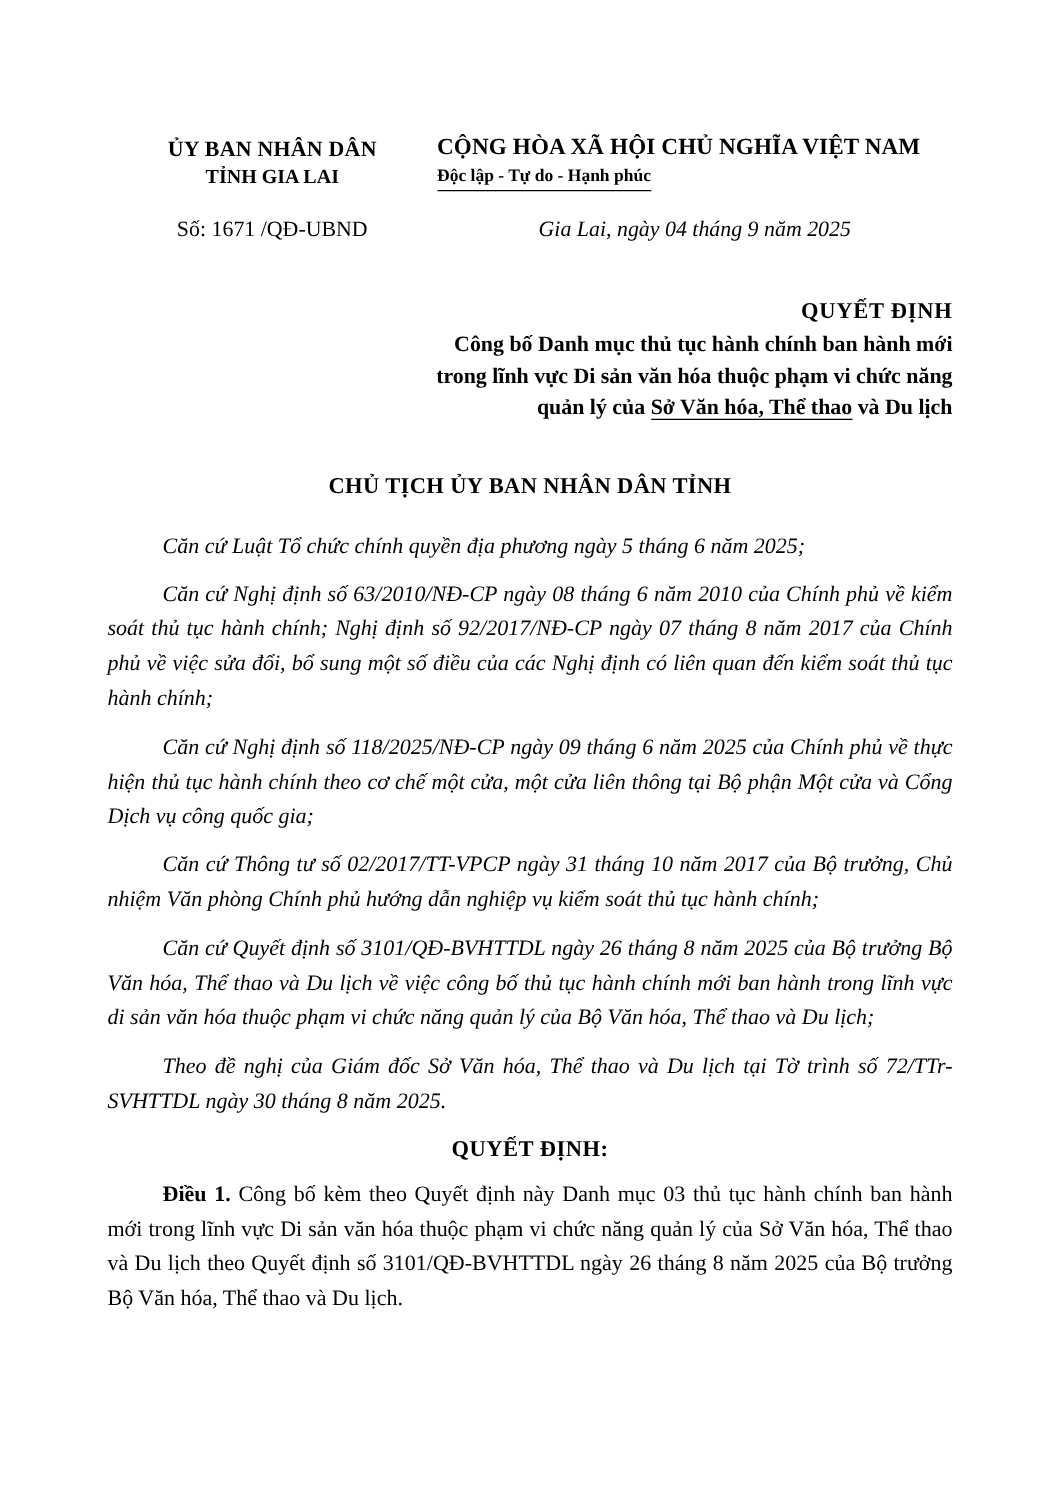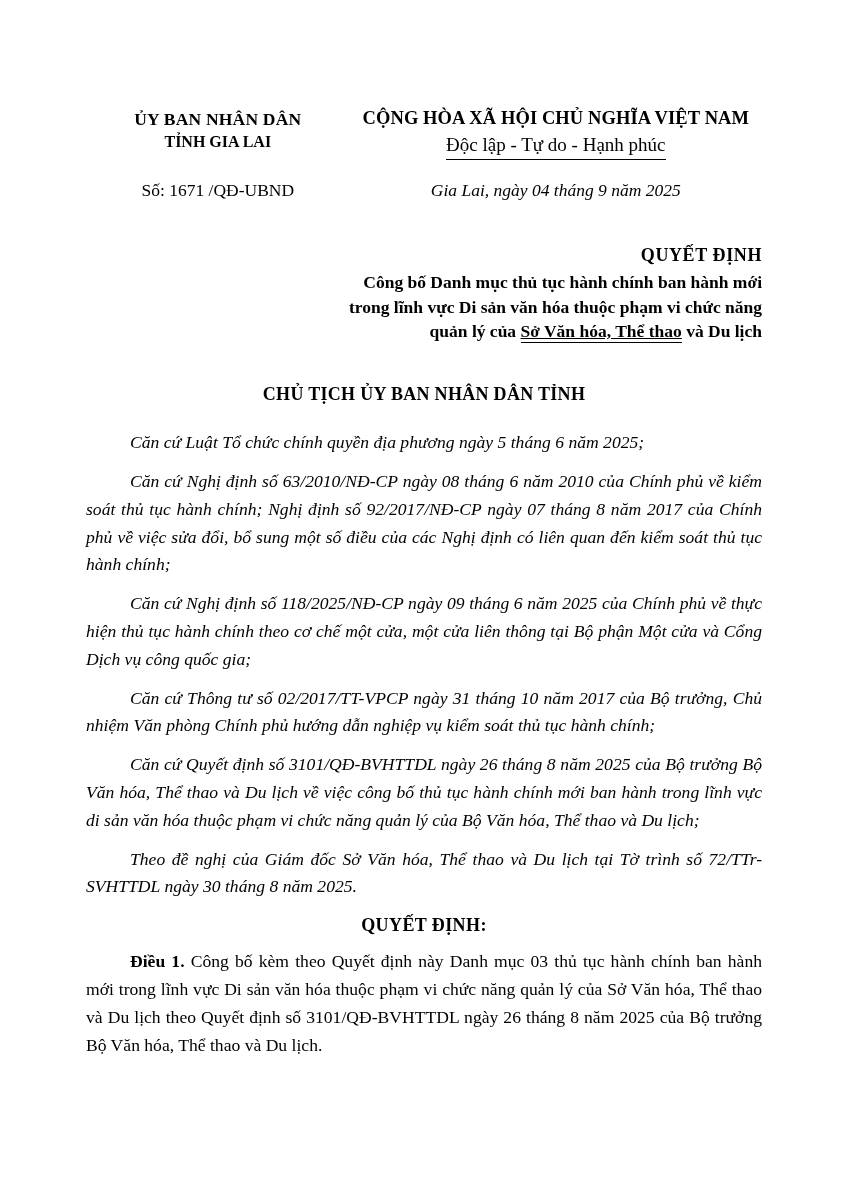--- a/index.html
+++ b/index.html
@@ -30,42 +30,42 @@
     width: 100%;
     margin-top: 38px;
   }
   .header-left {
     width: 39%;
     text-align: center;
     padding-top: 2px;
   }
   .header-right {
     width: 61%;
-    text-align: center;
+    text-align: left;
   }
   .org-line1 {
     font-weight: bold;
     font-size: 17.5px;
     letter-spacing: 0.2px;
     line-height: 1.32;
   }
   .org-line2 {
     font-weight: bold;
     font-size: 16px;
     line-height: 1.32;
   }
   .nation-line1 {
     font-weight: bold;
     font-size: 18.5px;
     line-height: 1.3;
     letter-spacing: 0.1px;
   }
   .nation-line2 {
-    font-weight: normal;
-    font-size: 19px;
+    font-weight: bold;
+    font-size: 14px;
     line-height: 1.3;
     margin-top: 3px;
     display: inline-block;
     border-bottom: 1.3px solid #000;
     padding-bottom: 1px;
   }
   .header-sub {
     display: flex;
     flex-direction: row;
     width: 100%;
@@ -95,21 +95,20 @@
   }
   .title-sub {
     font-weight: bold;
     font-size: 17.5px;
     line-height: 1.42;
     margin-top: 4px;
   }
   .title-sub .underline-seg {
     border-bottom: 1.3px solid #000;
     padding-bottom: 0.5px;
-    text-decoration: underline;
   }
 
   .authority {
     text-align: center;
     font-weight: bold;
     font-size: 18px;
     margin-top: 40px;
     letter-spacing: 0.3px;
   }
 

